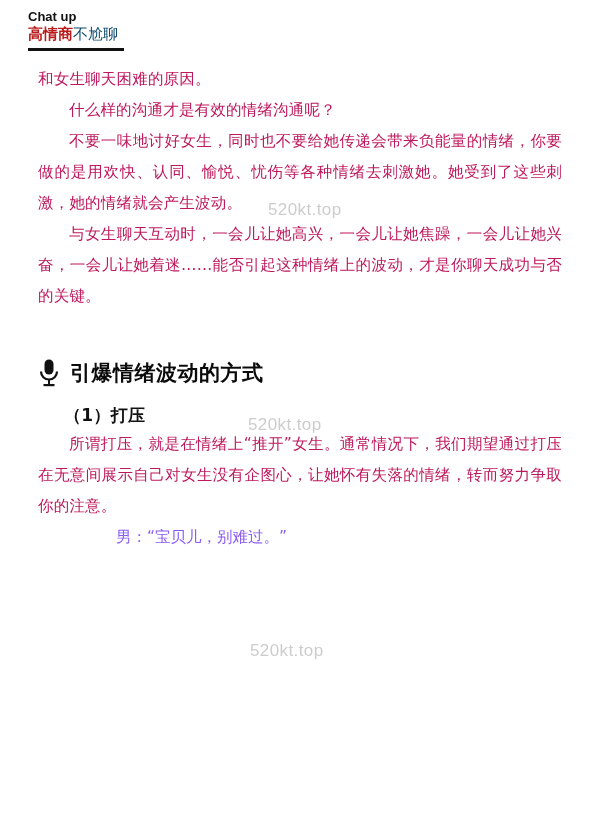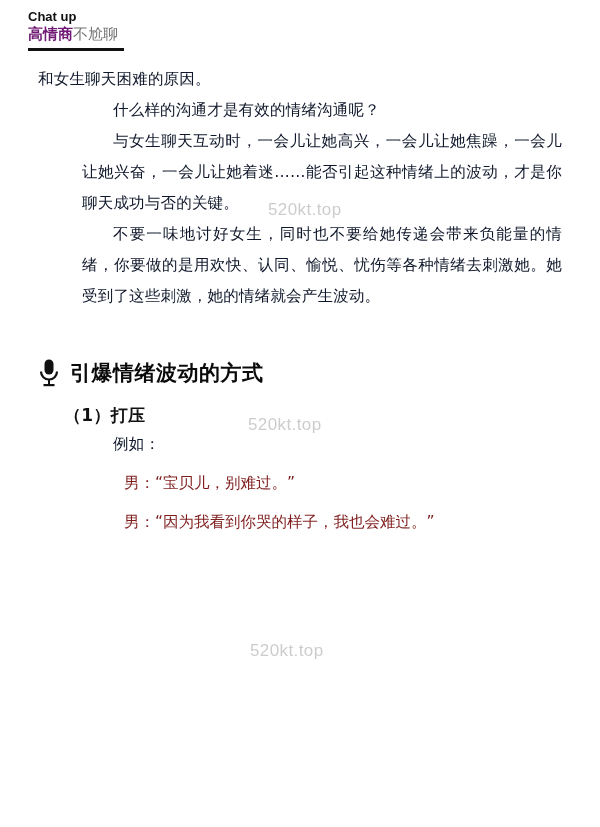--- a/index.html
+++ b/index.html
@@ -40,26 +40,26 @@
     line-height: 14px;
   }
   .header-cn {
     font-size: 15px;
     font-weight: bold;
     line-height: 18px;
     margin-top: 1px;
     letter-spacing: 0px;
   }
   .header-cn .dark {
-    color: #701a75;
+    color: #b91c1c;
     font-weight: bold;
     text-align: center;
   }
   .header-cn .light {
-    color: #737373;
+    color: #0c4a6e;
     font-weight: normal;
   }
   .header-rule {
     position: absolute;
     top: 48px;
     left: 28px;
     width: 96px;
     height: 3px;
     background: #111;
   }
@@ -71,25 +71,24 @@
     left: 38px;
     width: 524px;
   }
   p.para {
     margin: 0 0 0 0;
     font-size: 15.5px;
     line-height: 31px;
     text-align: justify;
     text-justify: inter-ideograph;
     letter-spacing: 0.2px;
-    color: #0f172a;
+    color: #be185d;
   }
   p.indent {
     text-indent: 2em;
-    margin-left: 44px;
   }
 
   
   .section-head {
     display: flex;
     align-items: center;
     margin-top: 46px;
     margin-bottom: 6px;
   }
   .mic-icon {
@@ -110,25 +109,25 @@
     font-size: 17px;
     font-weight: bold;
     margin-top: 16px;
     margin-bottom: 2px;
     padding-left: 26px;
     letter-spacing: 0.3px;
   }
 
   
   p.dialogue {
-    margin: 8px;
+    margin: 0;
     font-size: 15.5px;
     line-height: 31px;
     padding-left: 78px;
-    color: #7f1d1d;
+    color: #8b5cf6;
   }
 
   
   .watermark {
     position: absolute;
     font-family: "Liberation Sans", sans-serif;
     font-size: 17px;
     color: rgba(120,120,120,0.38);
     letter-spacing: 0.4px;
     pointer-events: none;
@@ -148,40 +147,39 @@
     <div class="header-en">Chat up</div>
     <div class="header-cn">
       <span class="dark">高情商</span><span class="light">不尬聊</span>
     </div>
   </div>
   <div class="header-rule"></div>
 
   <div class="content">
     <p class="para">和女生聊天困难的原因。</p>
     <p class="para indent">什么样的沟通才是有效的情绪沟通呢？</p>
+    <p class="para indent">不要一味地讨好女生，同时也不要给她传递会带来负能量的情绪，你要做的是用欢快、认同、愉悦、忧伤等各种情绪去刺激她。她受到了这些刺激，她的情绪就会产生波动。</p>
     <p class="para indent">与女生聊天互动时，一会儿让她高兴，一会儿让她焦躁，一会儿让她兴奋，一会儿让她着迷……能否引起这种情绪上的波动，才是你聊天成功与否的关键。</p>
-    <p class="para indent">不要一味地讨好女生，同时也不要给她传递会带来负能量的情绪，你要做的是用欢快、认同、愉悦、忧伤等各种情绪去刺激她。她受到了这些刺激，她的情绪就会产生波动。</p>
 
     <div class="section-head">
       <span class="mic-icon">
         <svg width="22" height="30" viewBox="0 0 22 30" xmlns="http://www.w3.org/2000/svg">
           <rect x="6.5" y="1.5" width="9" height="15" rx="4.5" fill="#111"></rect>
           <path d="M3 13.5 a8 8 0 0 0 16 0" fill="none" stroke="#111" stroke-width="2.2"></path>
           <rect x="10" y="21" width="2" height="5" fill="#111"></rect>
           <rect x="5.5" y="26" width="11" height="2.2" fill="#111"></rect>
         </svg>
       </span>
       <span class="section-title">引爆情绪波动的方式</span>
     </div>
 
     <div class="sub-head">（1）打压</div>
 
-    <p class="para indent">例如：</p>
+    <p class="para indent">所谓打压，就是在情绪上“推开”女生。通常情况下，我们期望通过打压在无意间展示自己对女生没有企图心，让她怀有失落的情绪，转而努力争取你的注意。</p>
 
     <p class="dialogue">男：“宝贝儿，别难过。”</p>
-    <p class="dialogue">男：“因为我看到你哭的样子，我也会难过。”</p>
   </div>
 
   <div class="watermark wm1">520kt.top</div>
   <div class="watermark wm2">520kt.top</div>
   <div class="watermark wm3">520kt.top</div>
 
 </div>
 
 </body></html>

